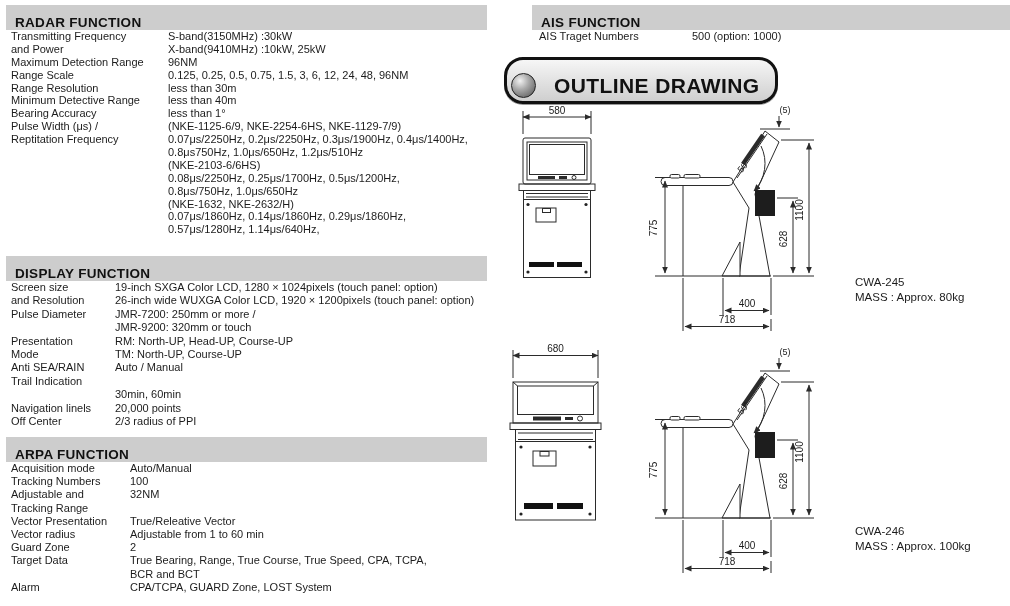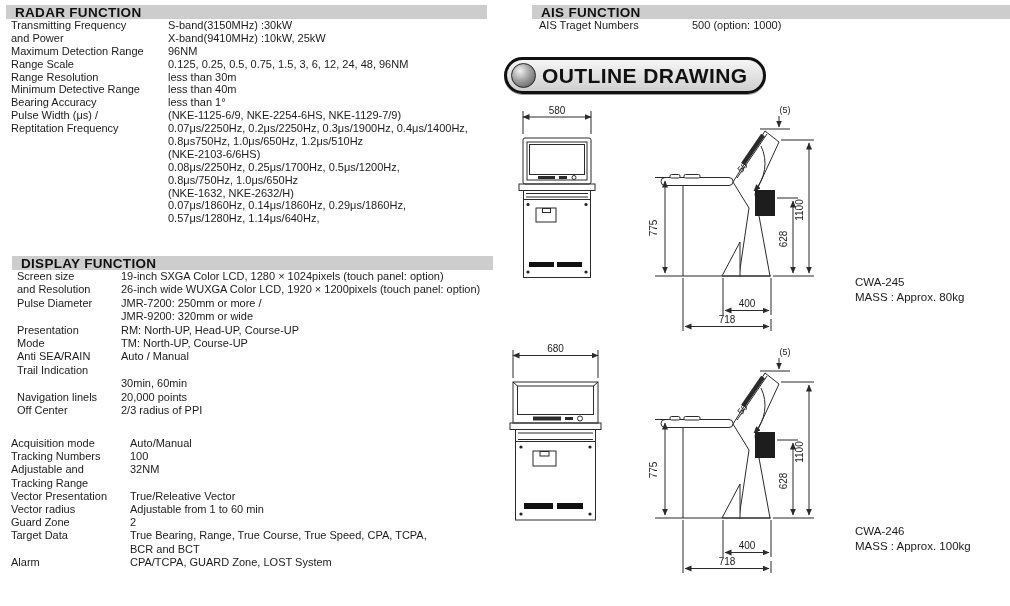--- a/index.html
+++ b/index.html
@@ -2,40 +2,41 @@
 <html style="--header-bar: #cdcdcd; --text: #1c1c1c; --line: #2b2b2b;"><head>
 <meta charset="utf-8">
 <style>
   html,body{margin:0;padding:0}
   body{
     width:1010px;height:606px;position:relative;overflow:hidden;
     background:#ffffff;color:var(--text,#1c1c1c);
     font-family:"Liberation Sans", sans-serif;
   }
   .sec{position:absolute}
-  .bar{height:14px;background:var(--header-bar,#cdcdcd);display:flex;align-items:flex-start}
+  .bar{height:25px;background:var(--header-bar,#cdcdcd);display:flex;align-items:flex-end}
   .bar h2{margin:0;font-size:13.5px;font-weight:bold;padding-left:9px;letter-spacing:.3px;color:#111}
   .rows{padding-left:5px;font-size:11px}
   .row{display:flex;white-space:nowrap}
   .lbl{flex:none;display:inline-block}
   .sec-radar  .row{height:12.9px;line-height:12.9px}
   .sec-disp   .row{height:13.4px;line-height:13.4px}
   .sec-arpa   .row{height:13.2px;line-height:13.2px}
   .sec-ais    .row{height:13.2px;line-height:13.2px}
   .sec-radar .lbl{width:157px}
   .sec-disp  .lbl{width:104px}
   .sec-arpa  .lbl{width:119px}
   .sec-ais   .lbl{width:153px}
 
   .outline-btn{
     position:absolute;left:504px;top:57px;height:31px;
     border:3px solid #111;border-radius:19px;
     background:linear-gradient(#f6f6f6,#cfcfcf);
-    display:inline-flex;align-items:center;padding:0 15px 0 4px;
+    display:inline-flex;align-items:center;padding:10px 15px 0 4px;
     box-shadow:0 1px 0 #999;
+    gap:12px;
   }
   .sphere{
     width:23px;height:23px;border-radius:50%;flex:none;margin-right:6px;
     background:radial-gradient(circle at 35% 30%, #f2f2f2 0%, #a9a9a9 40%, #4e4e4e 100%);
     border:1px solid #222;
   }
   .outline-btn h2{margin:0;font-size:21px;font-weight:bold;letter-spacing:.4px;color:#111}
 
   svg.draw{position:absolute}
   svg.draw text{fill:#1c1c1c;font-family:"Liberation Sans", sans-serif}
@@ -127,21 +128,21 @@
         <span class="val">0.07μs/1860Hz, 0.14μs/1860Hz, 0.29μs/1860Hz,</span>
       </div>
 
       <div class="row">
         <span class="lbl"></span>
         <span class="val">0.57μs/1280Hz, 1.14μs/640Hz,</span>
       </div>
     </div>
 </section>
 
-<section class="sec sec-disp" style="left:12px;top:256px;width:481px">
+<section class="sec sec-disp" style="left:6px;top:256px;width:481px">
   <div class="bar">
     <h2>DISPLAY FUNCTION</h2>
   </div>
   <div class="rows">
 
       <div class="row">
         <span class="lbl">Screen size</span>
         <span class="val">19-inch SXGA Color LCD, 1280 × 1024pixels (touch panel: option)</span>
       </div>
 
@@ -150,21 +151,21 @@
         <span class="val">26-inch wide WUXGA Color LCD, 1920 × 1200pixels (touch panel: option)</span>
       </div>
 
       <div class="row">
         <span class="lbl">Pulse Diameter</span>
         <span class="val">JMR-7200: 250mm or more /</span>
       </div>
 
       <div class="row">
         <span class="lbl"></span>
-        <span class="val">JMR-9200: 320mm or wide</span>
+        <span class="val">JMR-9200: 320mm or touch</span>
       </div>
 
       <div class="row">
         <span class="lbl">Presentation</span>
         <span class="val">RM: North-UP, Head-UP, Course-UP</span>
       </div>
 
       <div class="row">
         <span class="lbl">Mode</span>
         <span class="val">TM: North-UP, Course-UP</span>
@@ -190,20 +191,23 @@
       </div>
 
       <div class="row">
         <span class="lbl">Off Center</span>
         <span class="val">2/3 radius of PPI</span>
       </div>
     </div>
 </section>
 
 <section class="sec sec-arpa" style="left:6px;top:437px;width:481px">
+  <div class="bar">
+    <h2>ARPA FUNCTION</h2>
+  </div>
   <div class="rows">
 
       <div class="row">
         <span class="lbl">Acquisition mode</span>
         <span class="val">Auto/Manual</span>
       </div>
 
       <div class="row">
         <span class="lbl">Tracking Numbers</span>
         <span class="val">100</span>

